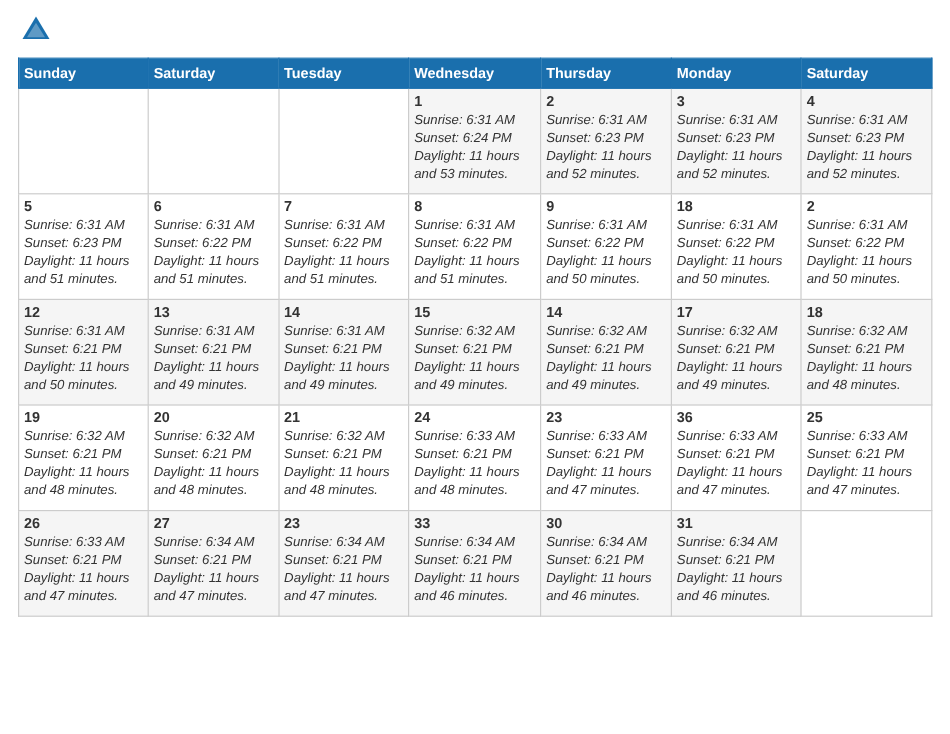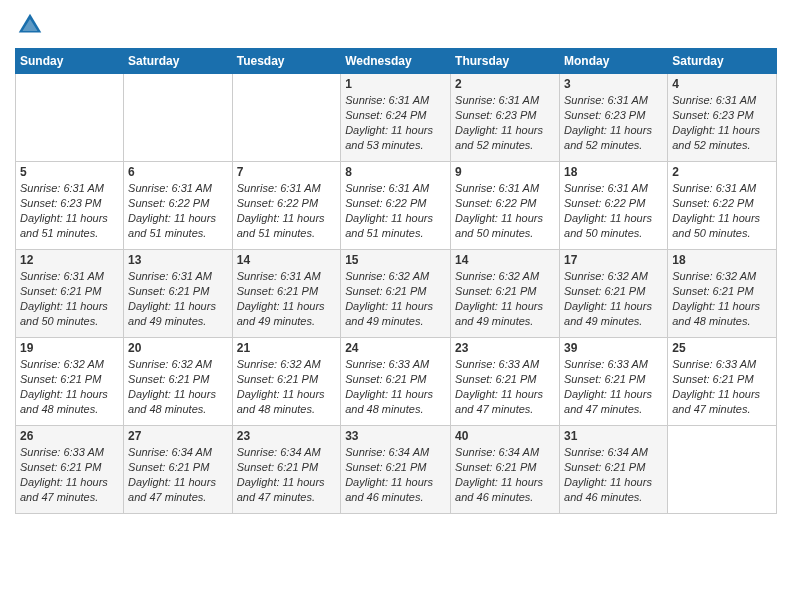--- a/index.html
+++ b/index.html
@@ -298,21 +298,21 @@
 and 48 minutes.</div>
           </td>
           <td>
             <span class="day-number">23</span>
             <div class="day-info" style="white-space: pre-line;">Sunrise: 6:33 AM
 Sunset: 6:21 PM
 Daylight: 11 hours
 and 47 minutes.</div>
           </td>
           <td>
-            <span class="day-number">39</span>
+            <span class="day-number">36</span>
             <div class="day-info" style="white-space: pre-line;">Sunrise: 6:33 AM
 Sunset: 6:21 PM
 Daylight: 11 hours
 and 47 minutes.</div>
           </td>
           <td>
             <span class="day-number">25</span>
             <div class="day-info" style="white-space: pre-line;">Sunrise: 6:33 AM
 Sunset: 6:21 PM
 Daylight: 11 hours
@@ -342,21 +342,21 @@
 and 47 minutes.</div>
           </td>
           <td>
             <span class="day-number">33</span>
             <div class="day-info" style="white-space: pre-line;">Sunrise: 6:34 AM
 Sunset: 6:21 PM
 Daylight: 11 hours
 and 46 minutes.</div>
           </td>
           <td>
-            <span class="day-number">40</span>
+            <span class="day-number">30</span>
             <div class="day-info" style="white-space: pre-line;">Sunrise: 6:34 AM
 Sunset: 6:21 PM
 Daylight: 11 hours
 and 46 minutes.</div>
           </td>
           <td>
             <span class="day-number">31</span>
             <div class="day-info" style="white-space: pre-line;">Sunrise: 6:34 AM
 Sunset: 6:21 PM
 Daylight: 11 hours

